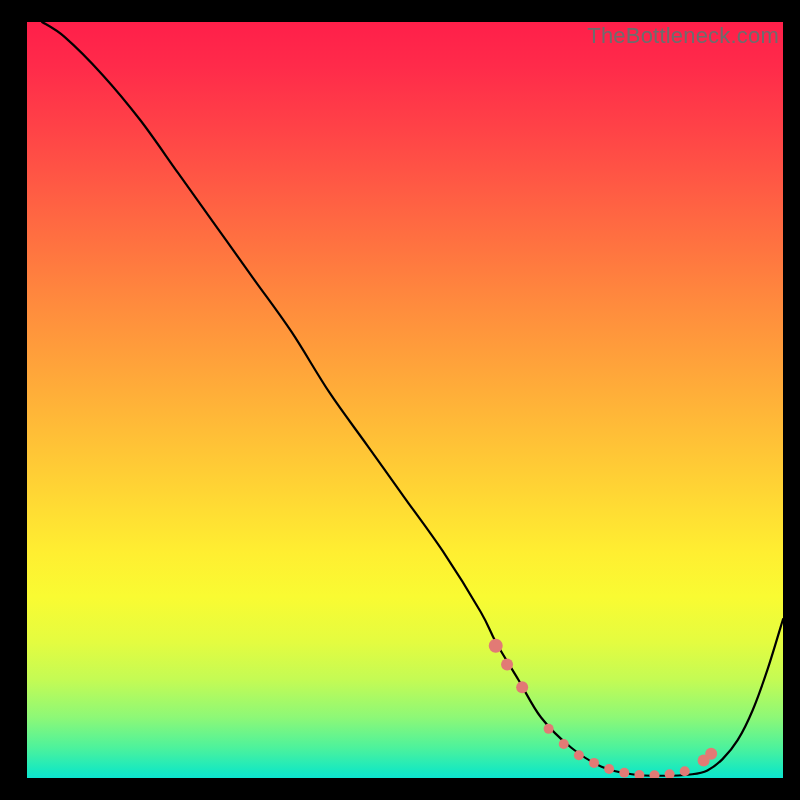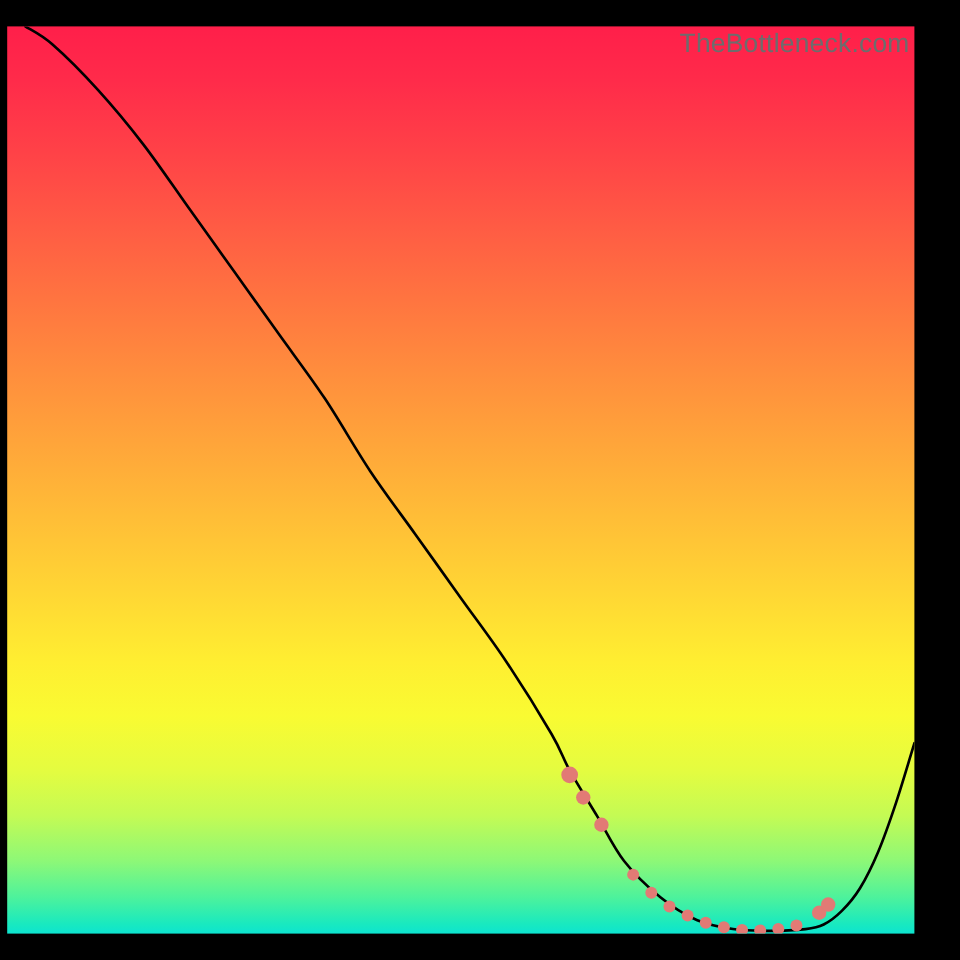--- a/index.html
+++ b/index.html
@@ -5,21 +5,21 @@
   html, body {
     margin: 0;
     padding: 0;
     width: 800px;
     height: 800px;
     background: #000000;
     overflow: hidden;
   }
   .frame {
     position: absolute;
-    left: 6px;
+    left: 27px;
     top: 22px;
     width: 756px;
     height: 756px;
     background: #000000;
   }
   .gradient {
     position: absolute;
     left: 0;
     top: 0;
     width: 100%;

